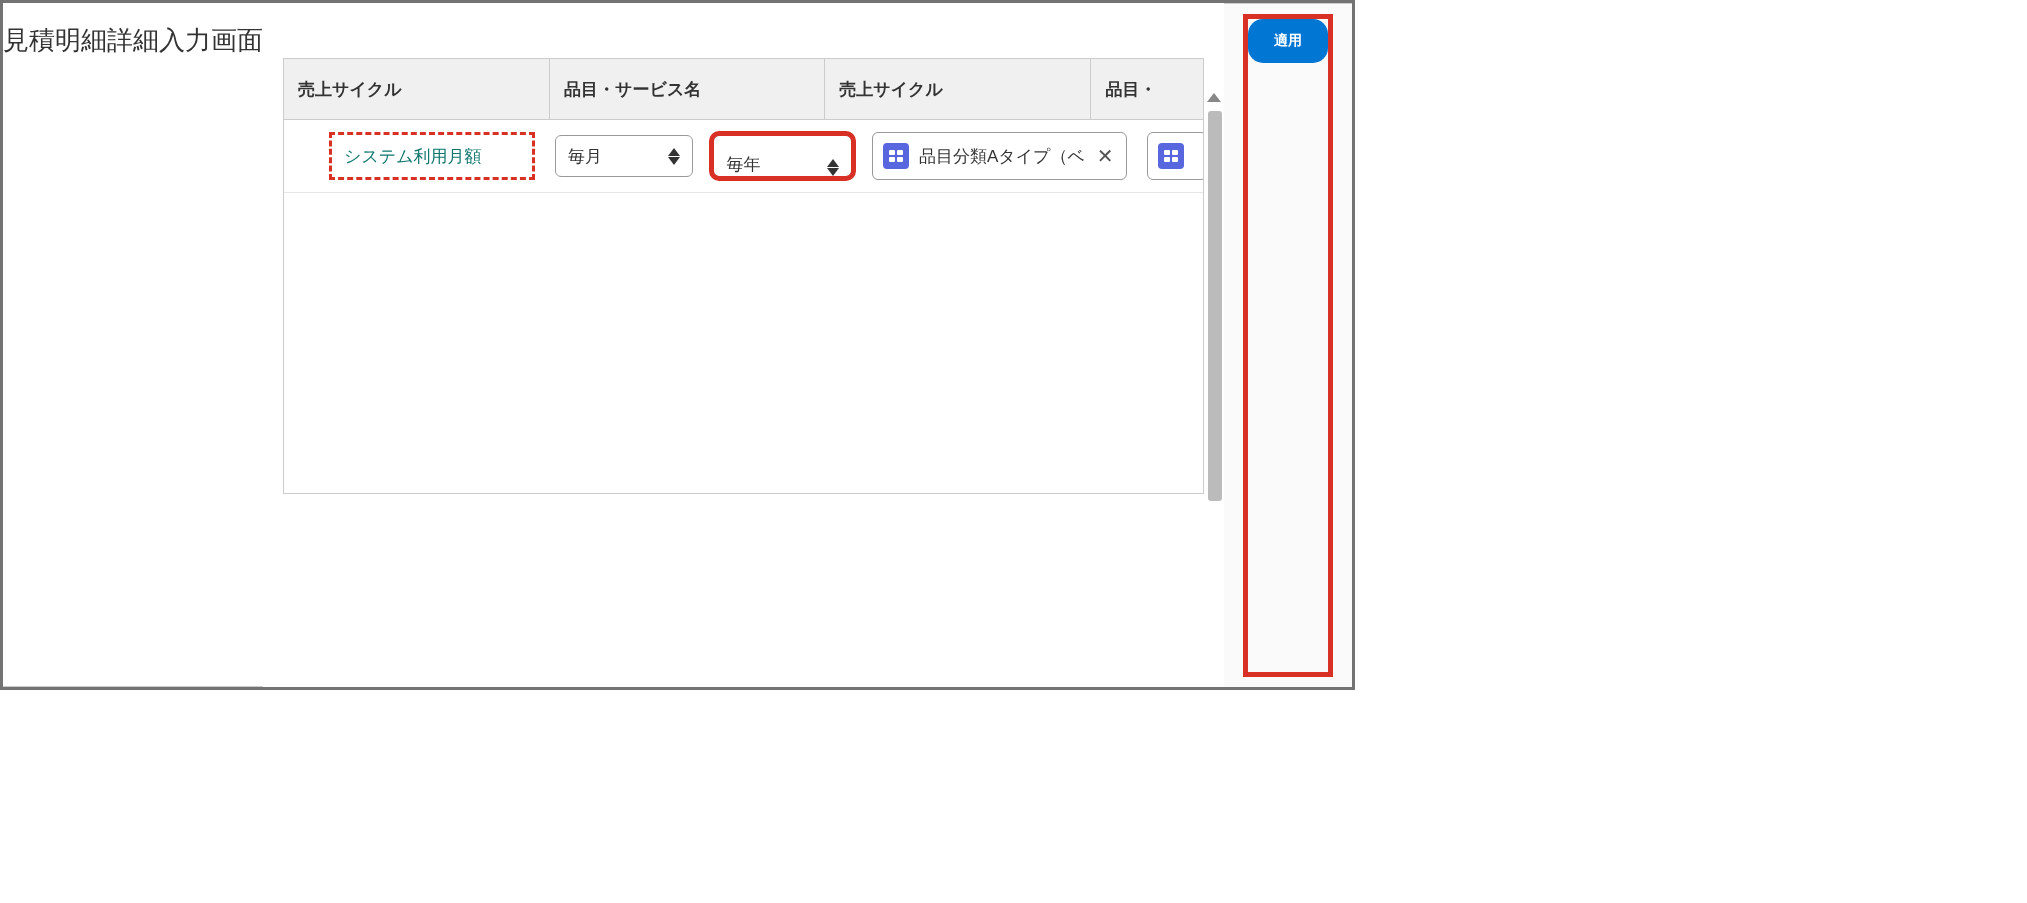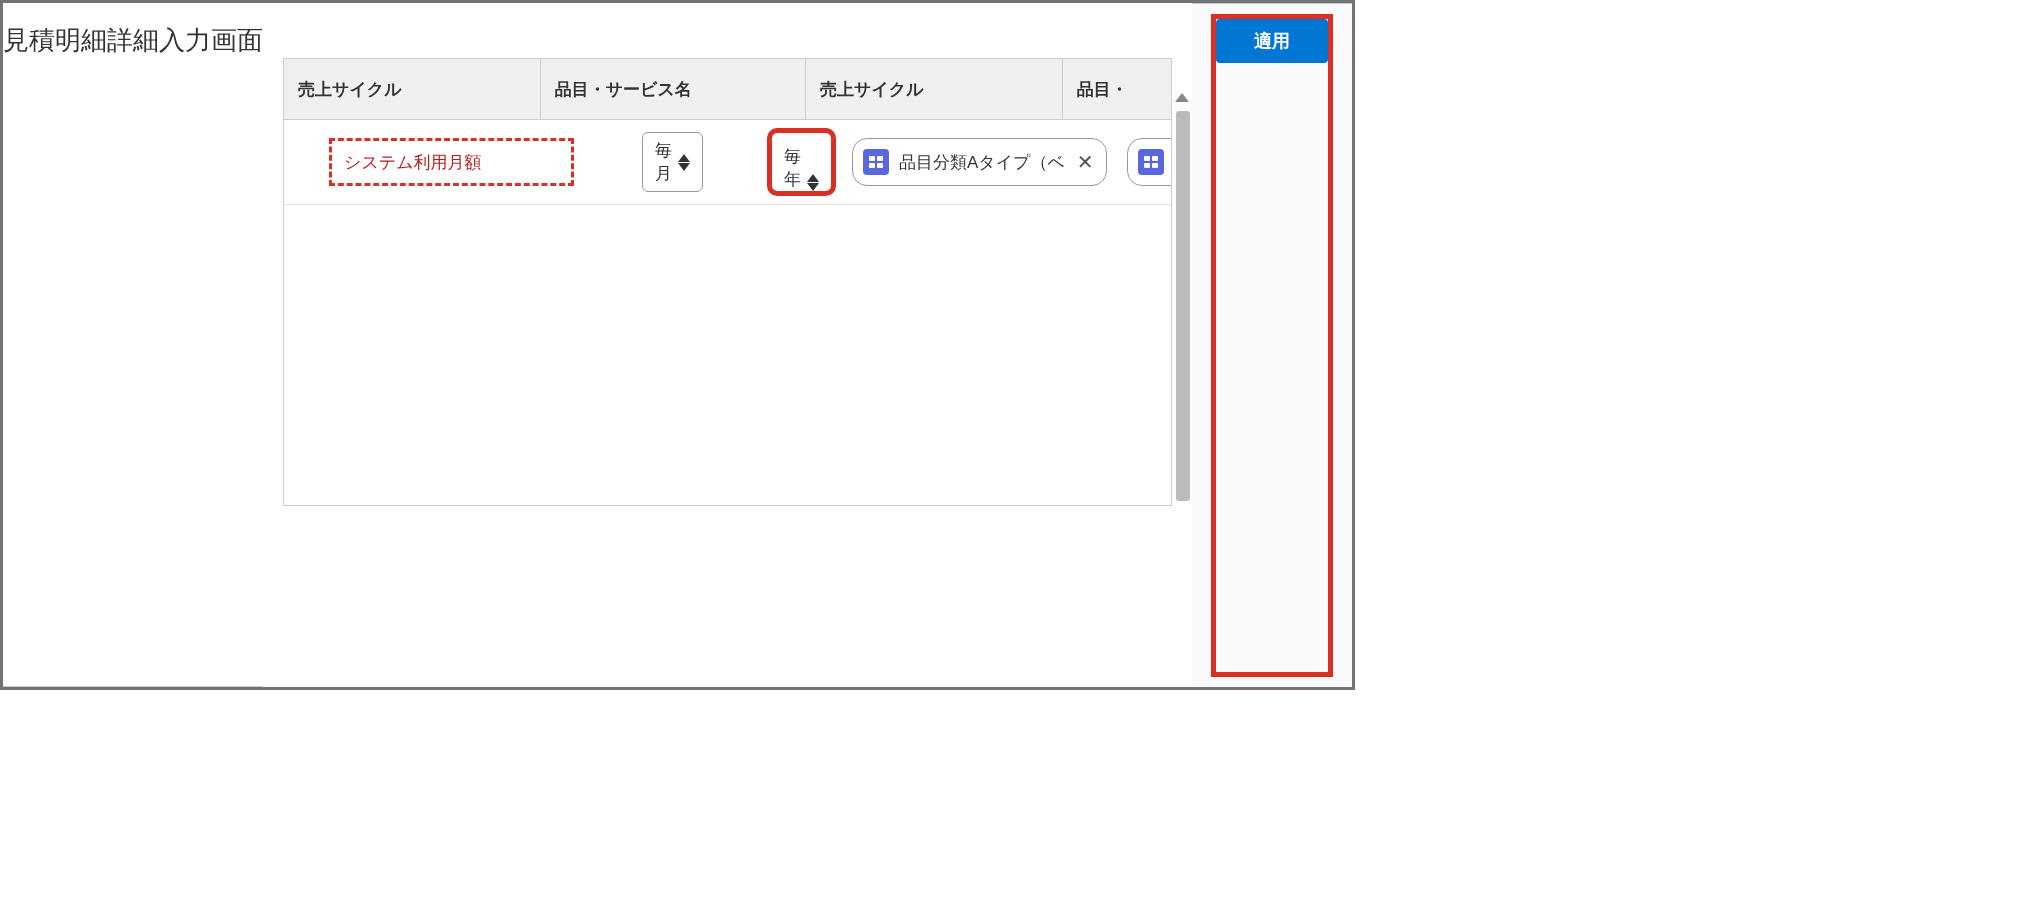--- a/index.html
+++ b/index.html
@@ -71,43 +71,42 @@
       display: flex;
       align-items: center;
     }
     .grid.row .cell.c1 { width: 300px; }
     .grid.row .cell.c2 { width: 290px; }
     .grid.row .cell.c3 { width: 290px; }
     .grid.row .cell.c4 { width: 290px; }
     .grid.row .cell.c5 { width: 120px; overflow: hidden; padding-right: 0; }
     .name-box {
       margin-left: 35px;
-      width: 245px;
+      width: 206px;
       height: 48px;
       border: 3px dashed #d93025;
       display: flex;
       align-items: center;
       padding: 0 12px;
       font-size: 17px;
-      color: #b91c1c;
+      color: #0f766e;
       background: #fff;
     }
     .select-box {
       width: 100%;
-      height: 60px;
+      height: 42px;
       border: 1px solid #999;
       border-radius: 6px;
       display: flex;
       align-items: center;
       justify-content: space-between;
       padding: 0 12px;
       font-size: 17px;
       background: #fff;
       cursor: pointer;
-      margin-left: 48px;
     }
     .select-box.highlight {
       outline: 5px solid #d93025;
       outline-offset: -1px;
       align-items: flex-end;
     }
     .spinner {
       display: flex;
       flex-direction: column;
       line-height: 0;
@@ -122,21 +121,21 @@
     .spinner .tri-down {
       width: 0; height: 0;
       border-left: 6px solid transparent;
       border-right: 6px solid transparent;
       border-top: 8px solid #333;
     }
     .lookup-box {
       width: 100%;
       height: 48px;
       border: 1px solid #999;
-      border-radius: 15px;
+      border-radius: 6px;
       display: flex;
       align-items: center;
       padding: 0 10px;
       gap: 10px;
       font-size: 17px;
       background: #fff;
     }
     .lookup-icon {
       width: 26px; height: 26px;
       background: #5867dd;
@@ -195,24 +194,24 @@
       background: #fafafa;
     }
     .apply-btn-wrap {
       outline: 5px solid #d93025;
     }
     .apply-btn {
       background: #0176d3;
       color: #fff;
       border: none;
       height: 44px;
-      padding: 0 38px;
-      font-size: 18px;
+      padding: 0 26px;
+      font-size: 14px;
       font-weight: bold;
-      border-radius: 4px;
+      border-radius: 15px;
       cursor: pointer;
     }
   </style>
 </head>
 <body>
 
 <div class="dialog">
 
   <div class="dialog-header">
     <h1 class="dialog-title">見積明細詳細入力画面</h1>

